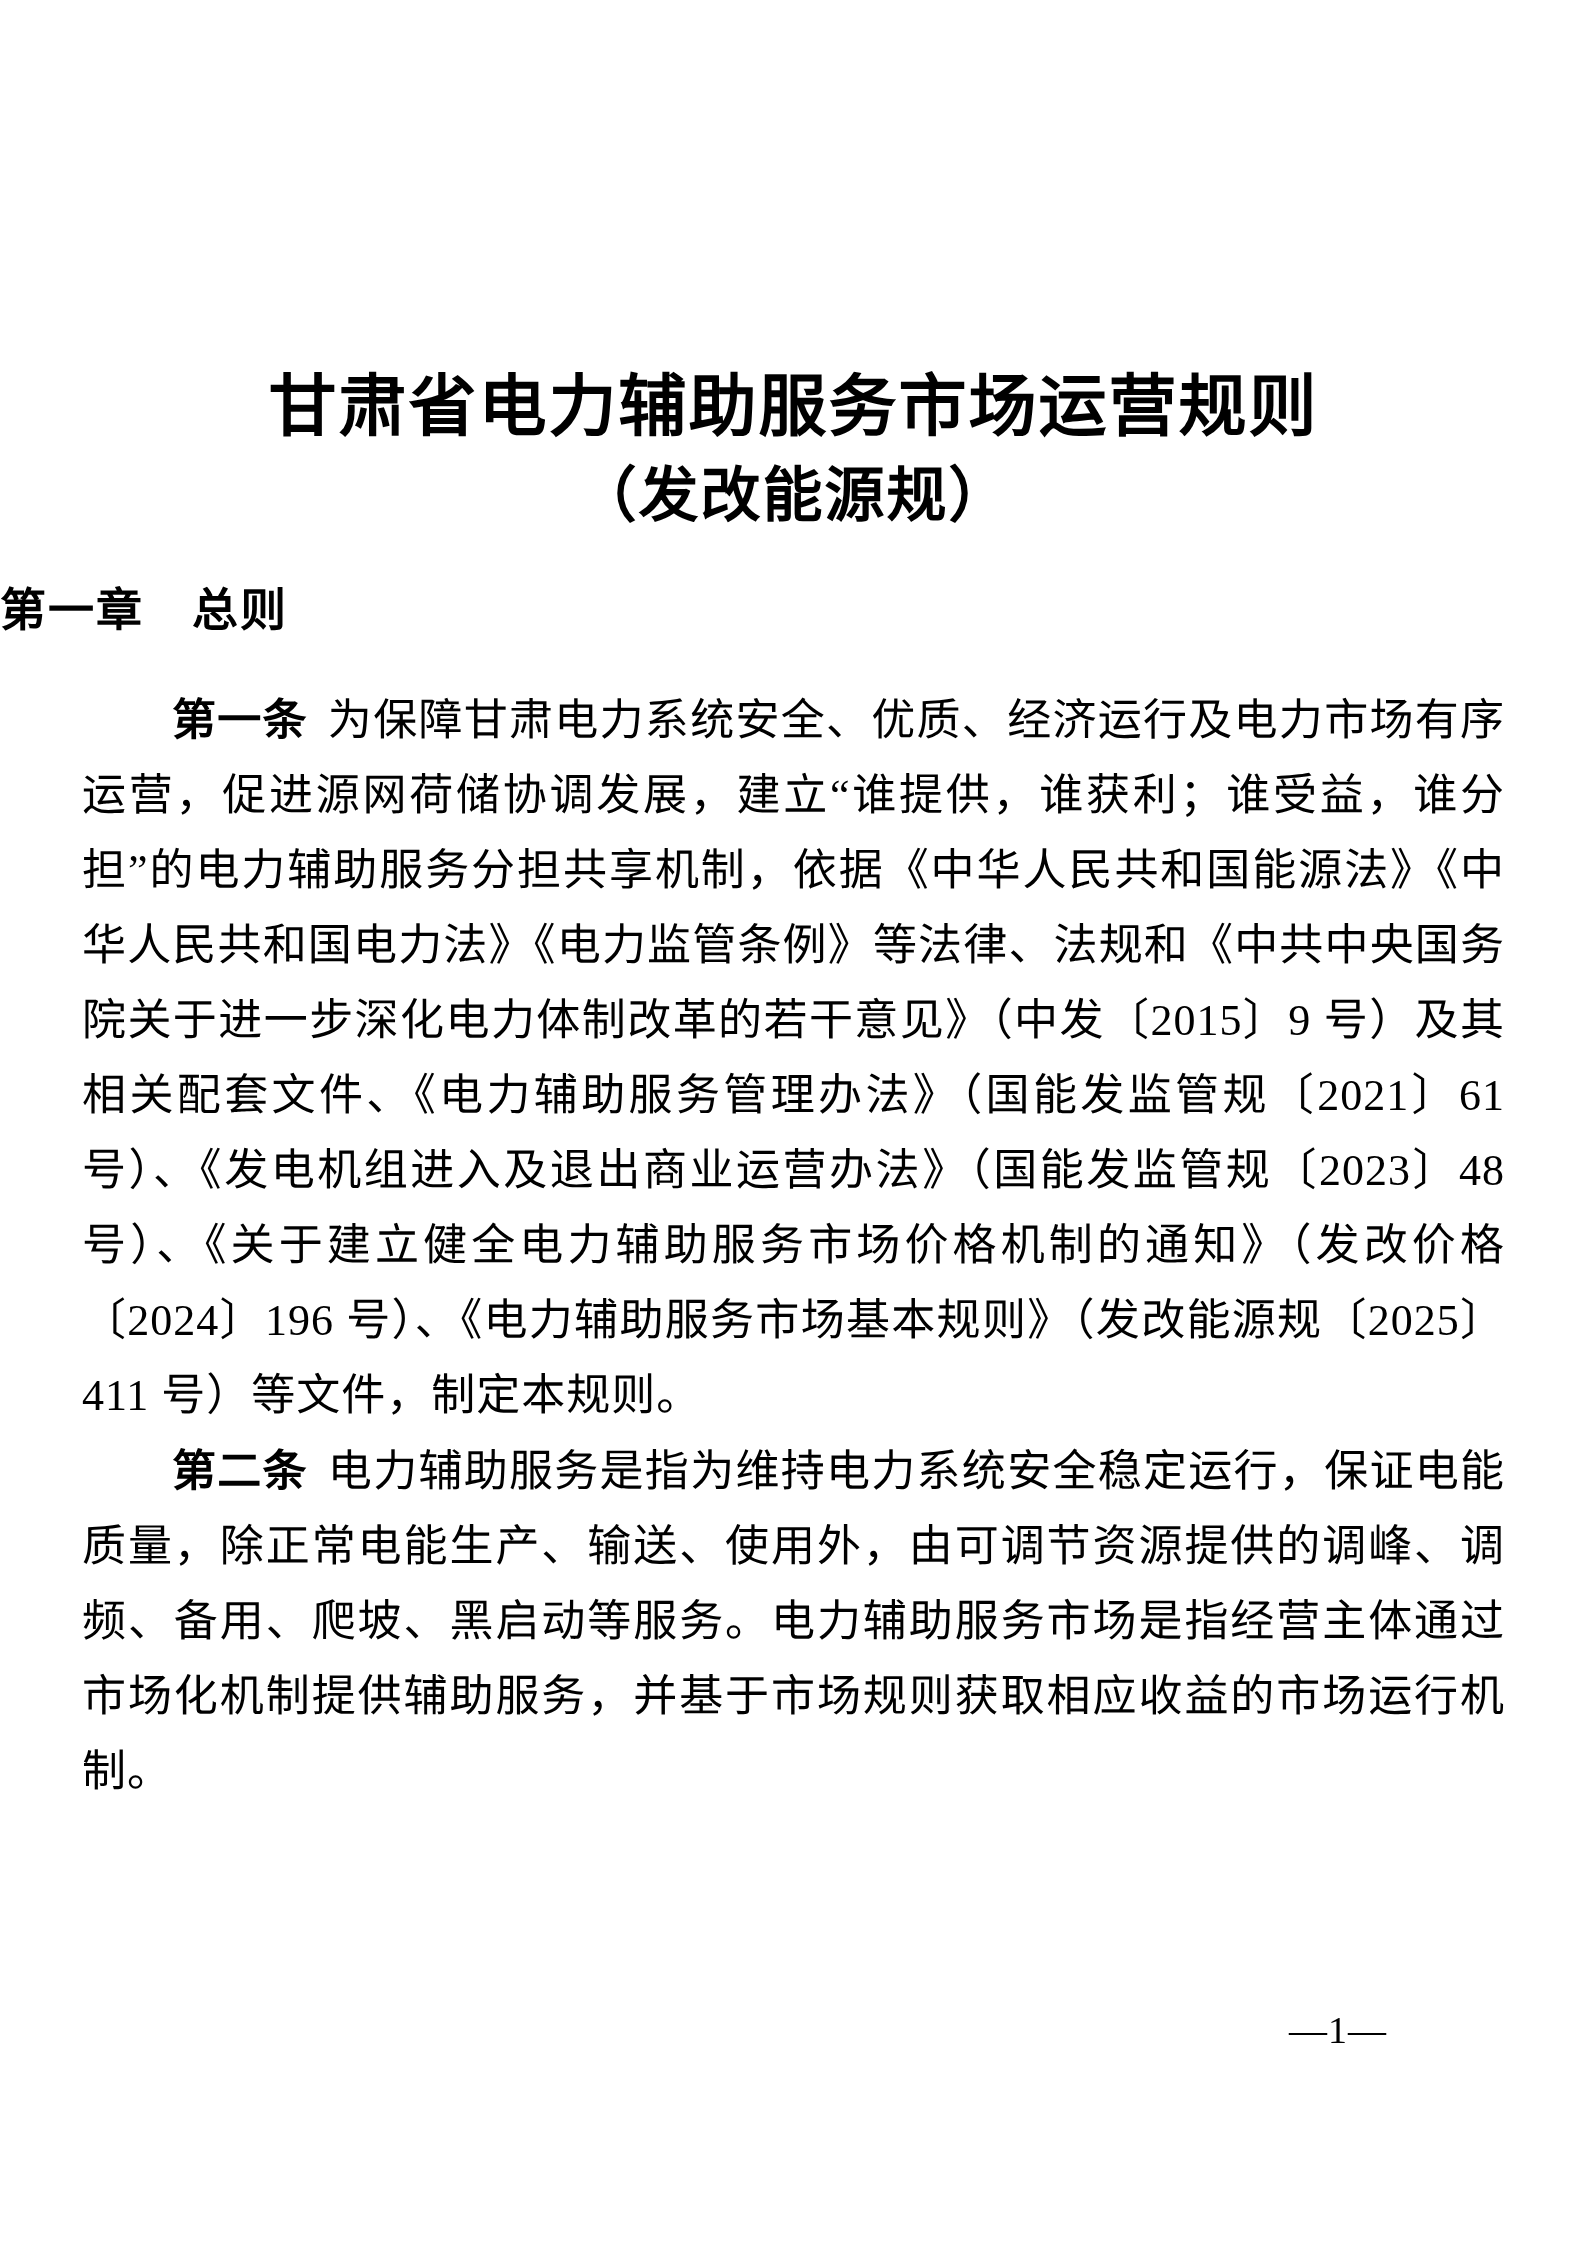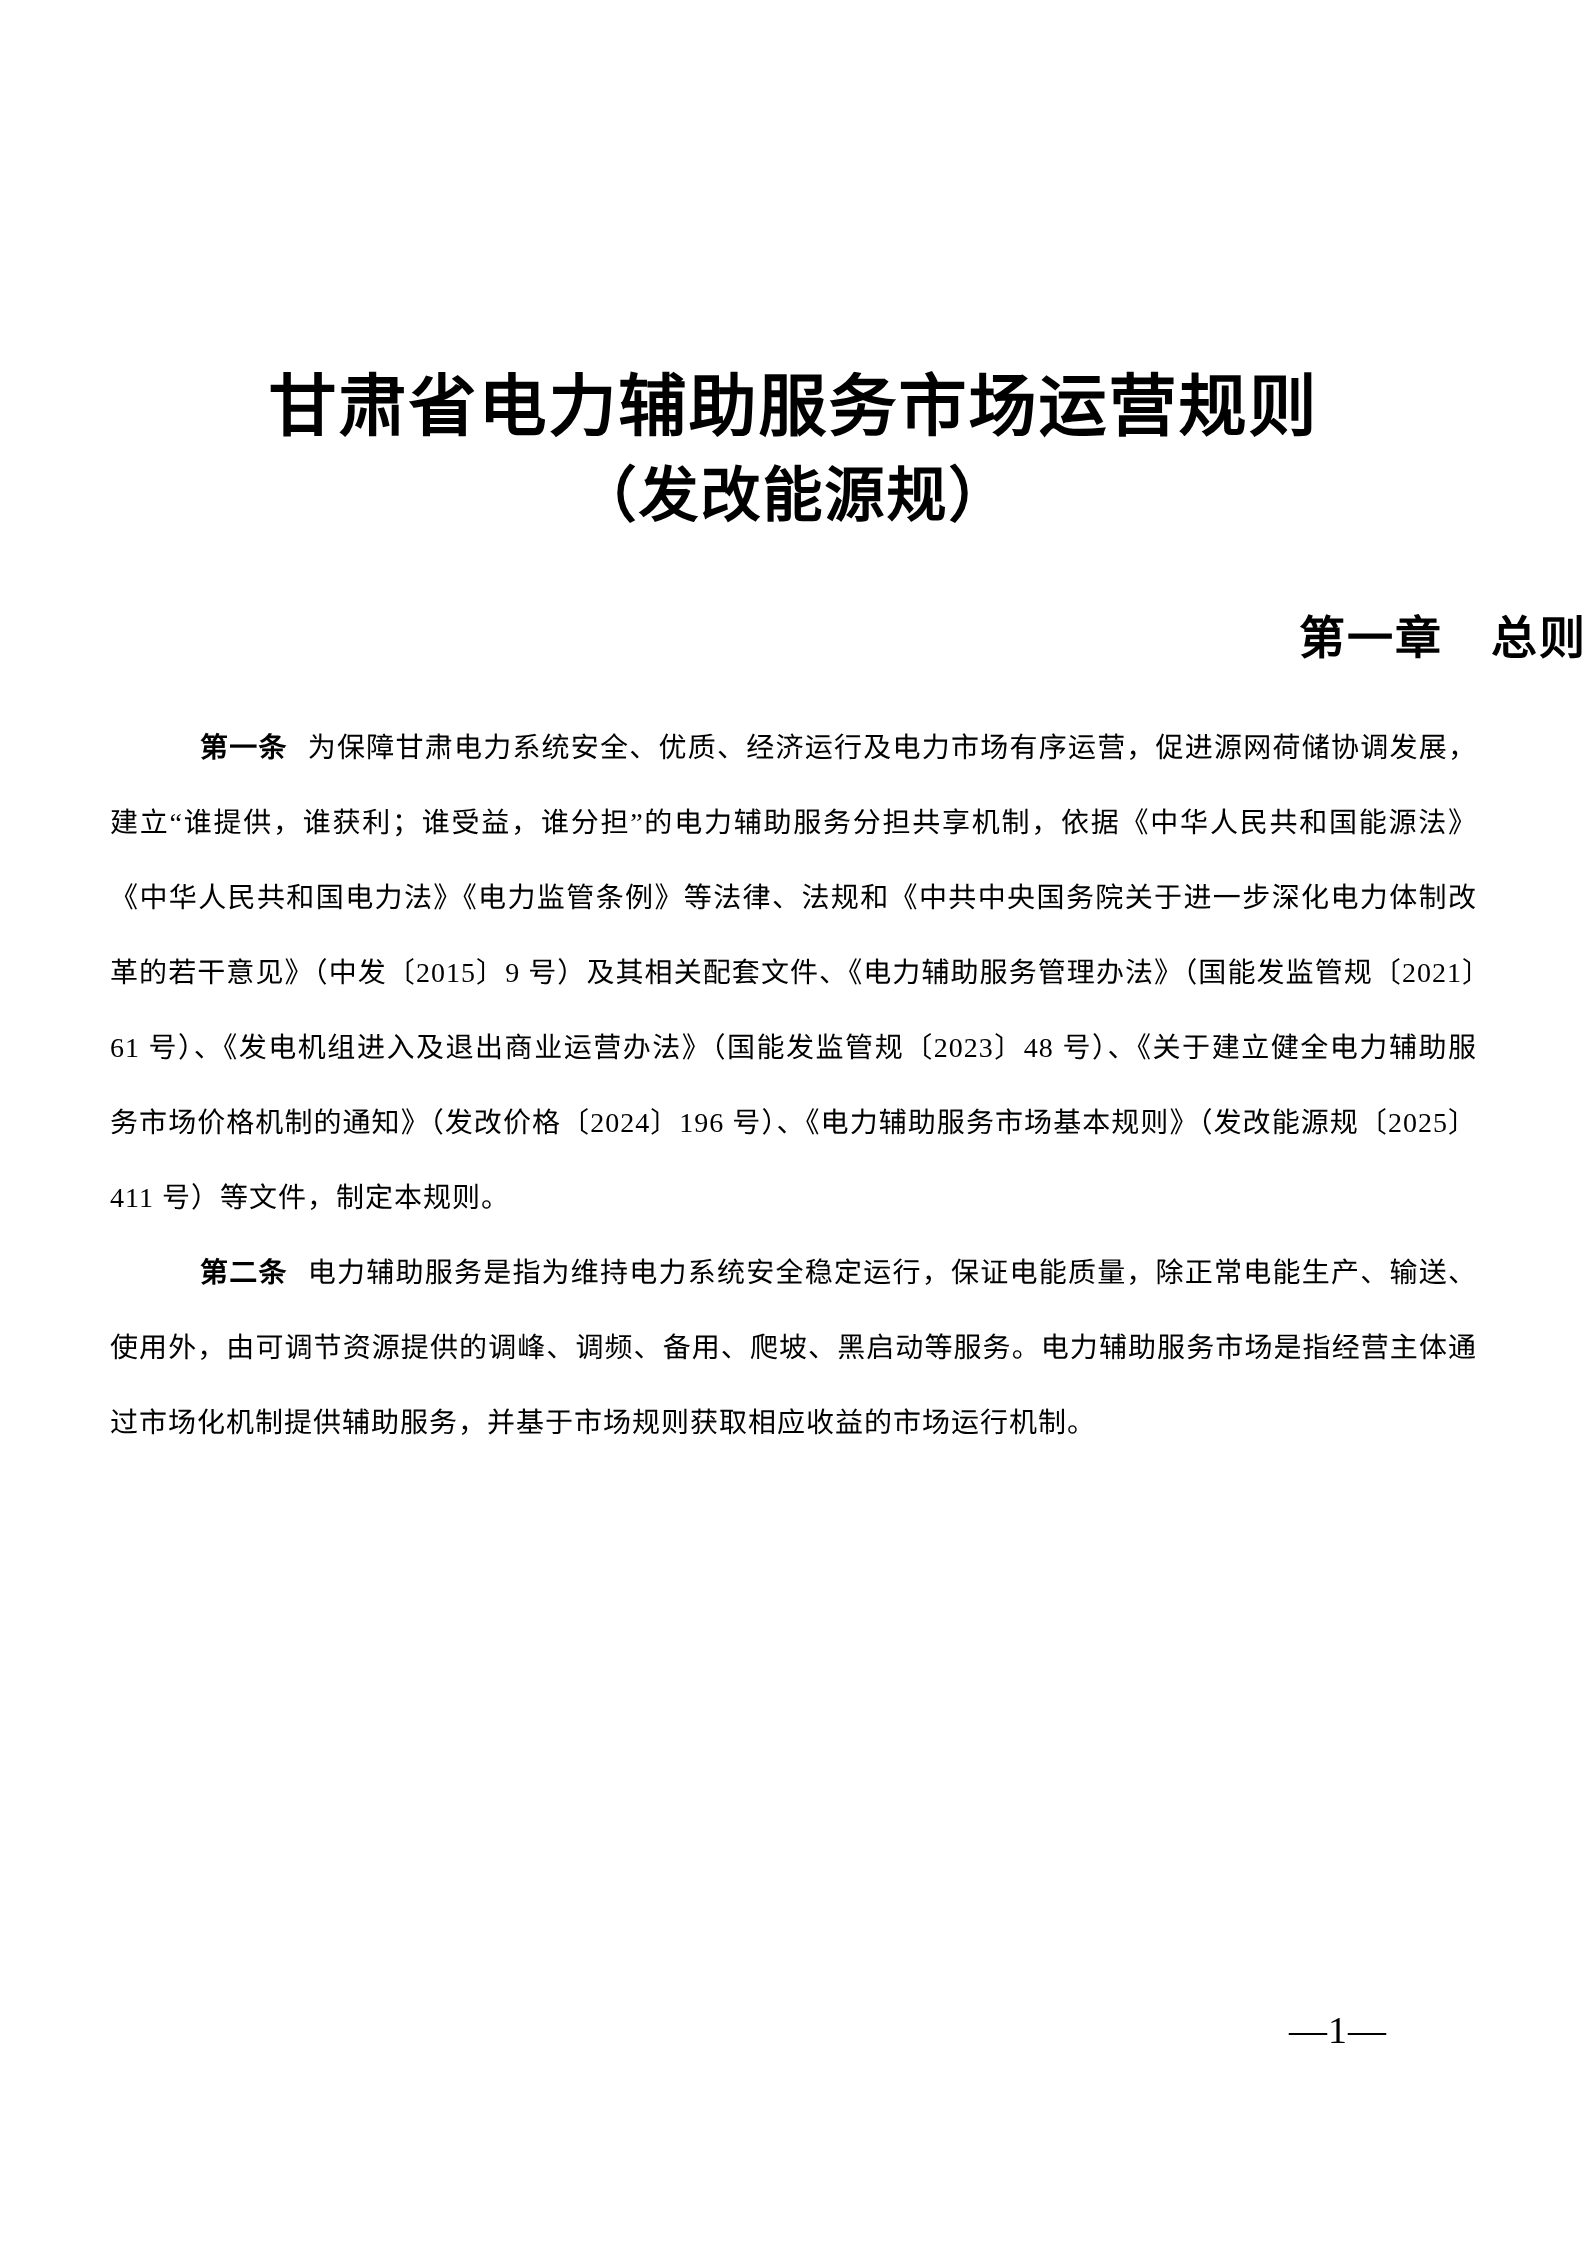--- a/index.html
+++ b/index.html
@@ -30,32 +30,32 @@
     line-height: 82px;
     letter-spacing: 2px;
   }
   .doc-title .line2 {
     font-size: 60px;
     line-height: 88px;
     margin-top: 4px;
     letter-spacing: 2px;
   }
   .chapter-heading {
-    margin-top: 68px;
-    text-align: right;
+    margin-top: 40px;
+    text-align: left;
     font-family: "Liberation Sans", sans-serif;
     font-weight: bold;
     font-size: 46px;
     line-height: 60px;
     letter-spacing: 2px;
   }
   .doc-body {
     margin-top: 42px;
-    padding: 0 110px;
-    font-size: 28px;
+    padding: 0 82px;
+    font-size: 44px;
     line-height: 75px;
     text-align: justify;
     text-justify: inter-ideograph;
     letter-spacing: 1px;
   }
   .doc-body p {
     margin: 0;
     text-indent: 90px;
   }
   .article-label {

